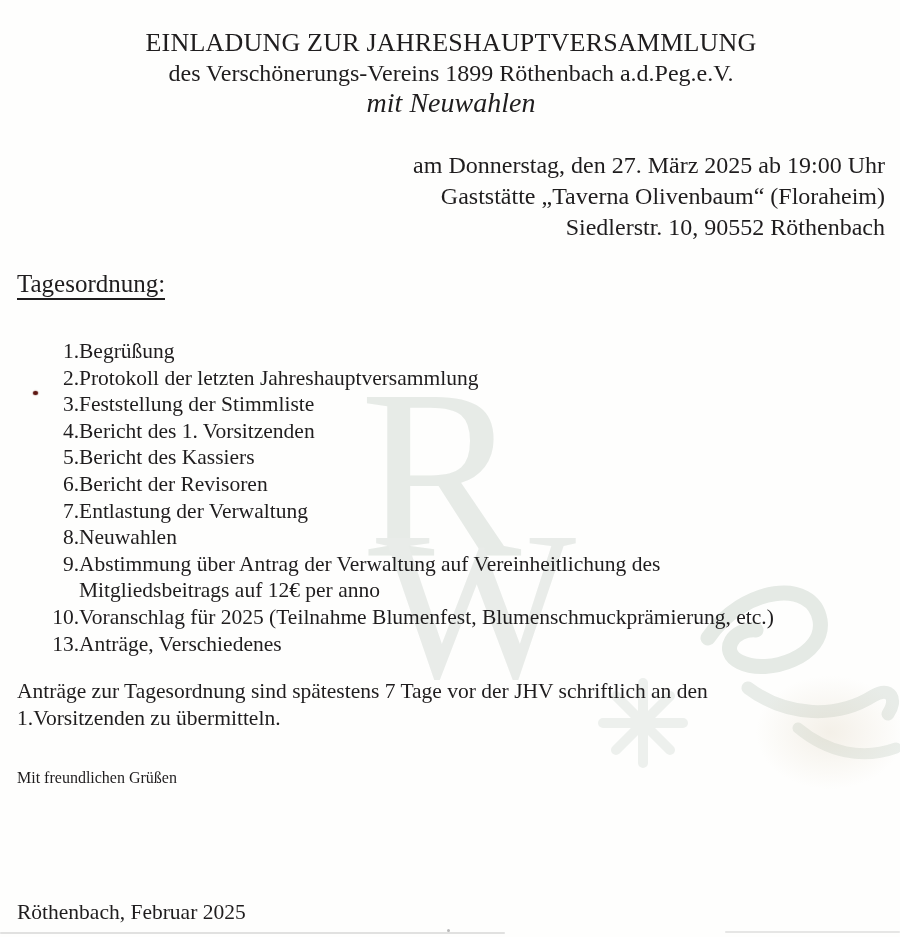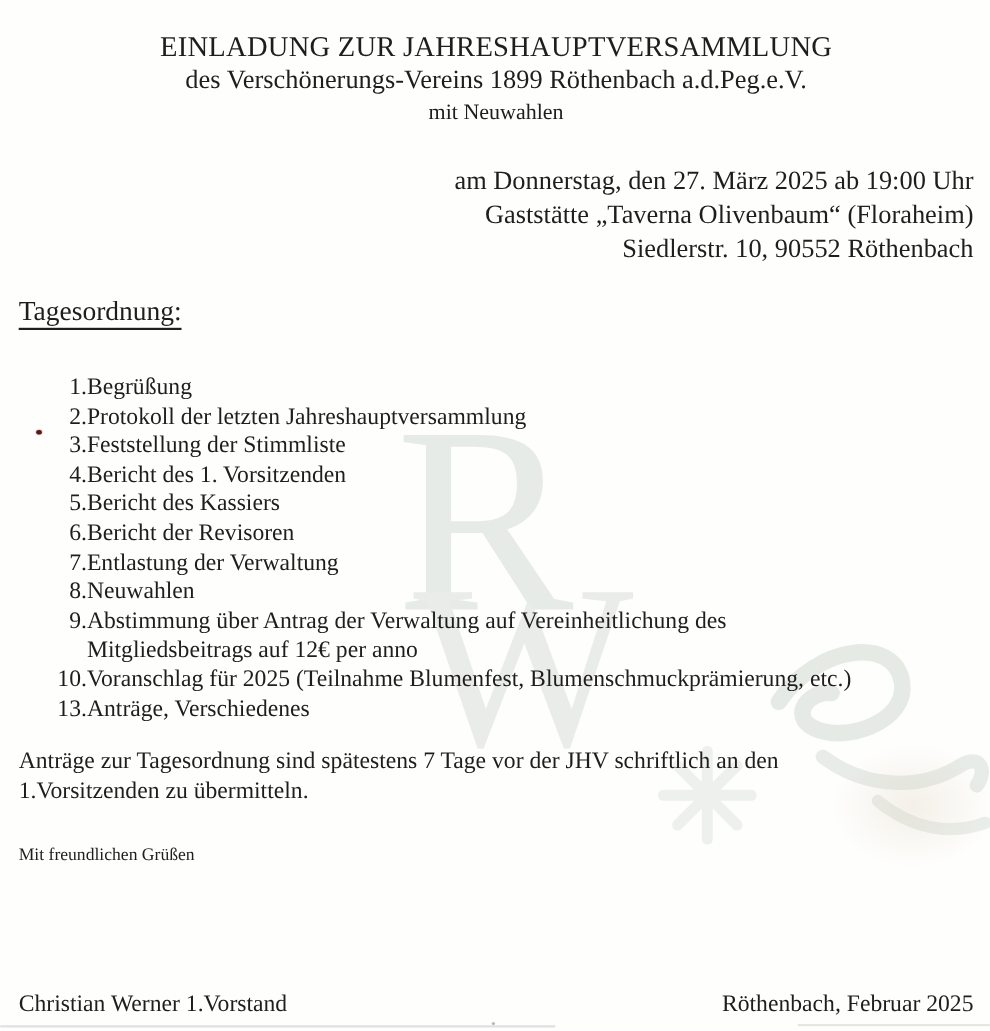--- a/index.html
+++ b/index.html
@@ -45,21 +45,21 @@
   }
   .speck-gray {
     position: absolute; left: 447px; top: 929px; width: 3px; height: 3px;
     background: #b9b9b9; border-radius: 50%; z-index: 2;
   }
   
   .content { position: absolute; inset: 0; z-index: 1; padding: 28px 15px 10px 17px; }
   .head-block { text-align: center; }
   .head-line1 { font-size: 26px; line-height: 30px; letter-spacing: 0.2px; }
   .head-line2 { font-size: 24px; line-height: 30px; }
-  .head-line3 { font-size: 20px; line-height: 29px; }
+  .head-line3 { font-size: 28px; line-height: 29px; font-style: italic; }
   .event-block { margin-top: 33px; text-align: right; }
   .event-line { font-size: 24px; line-height: 31px; }
   .agenda-heading-wrap { margin-top: 28px; }
   .agenda-heading {
     display: inline-block; font-size: 25px; line-height: 26px;
     border-bottom: 2px solid #1f1d1e; padding-bottom: 1px;
   }
   .agenda-list { margin-top: 38px; font-size: 21.5px; line-height: 26.6px; }
   .agenda-item { display: flex; align-items: flex-start; }
   .agenda-num { width: 62px; text-align: right; flex: 0 0 62px; }
@@ -167,17 +167,16 @@
     <div class="notes">
       <div>Anträge zur Tagesordnung sind spätestens 7 Tage vor der JHV schriftlich an den</div>
       <div>1.Vorsitzenden zu übermitteln.</div>
     </div>
 
     <div class="closing">Mit freundlichen Grüßen</div>
 
   </div>
 
   <div class="footer">
-    <span>Christian Werner 1.Vorstand</span>
     <span>Röthenbach, Februar 2025</span>
   </div>
 
 </div>
 
 </body></html>

